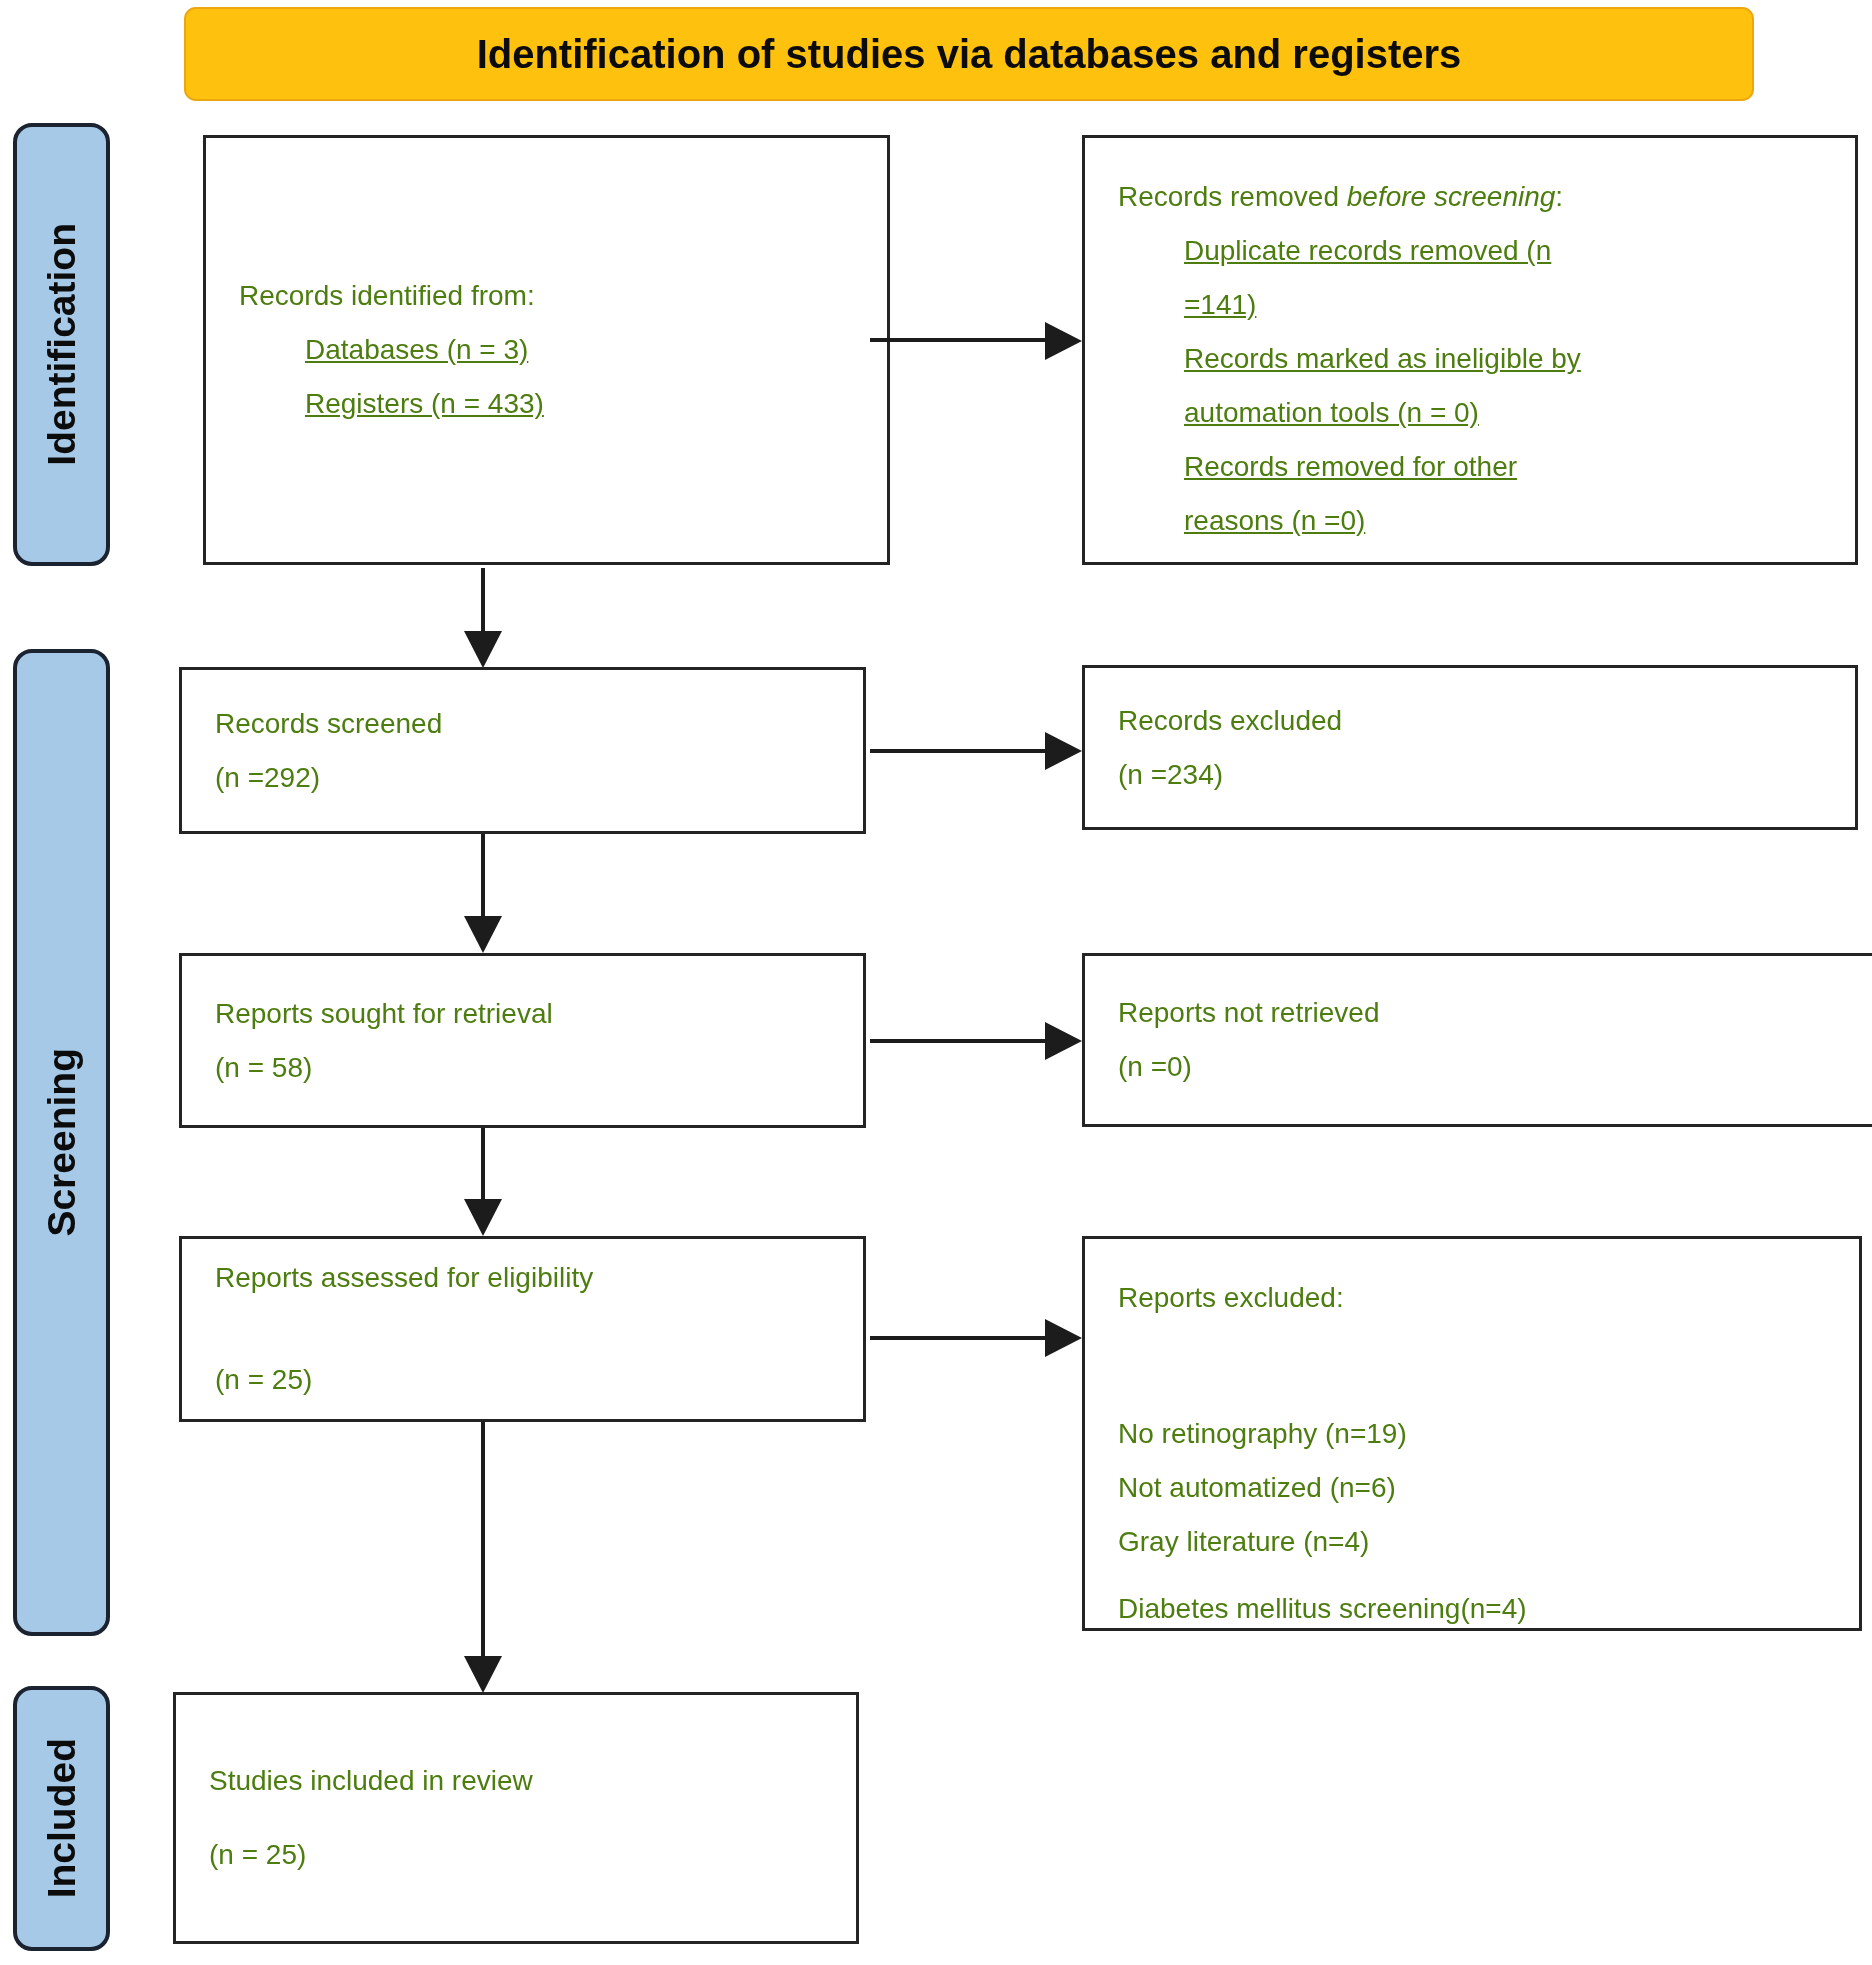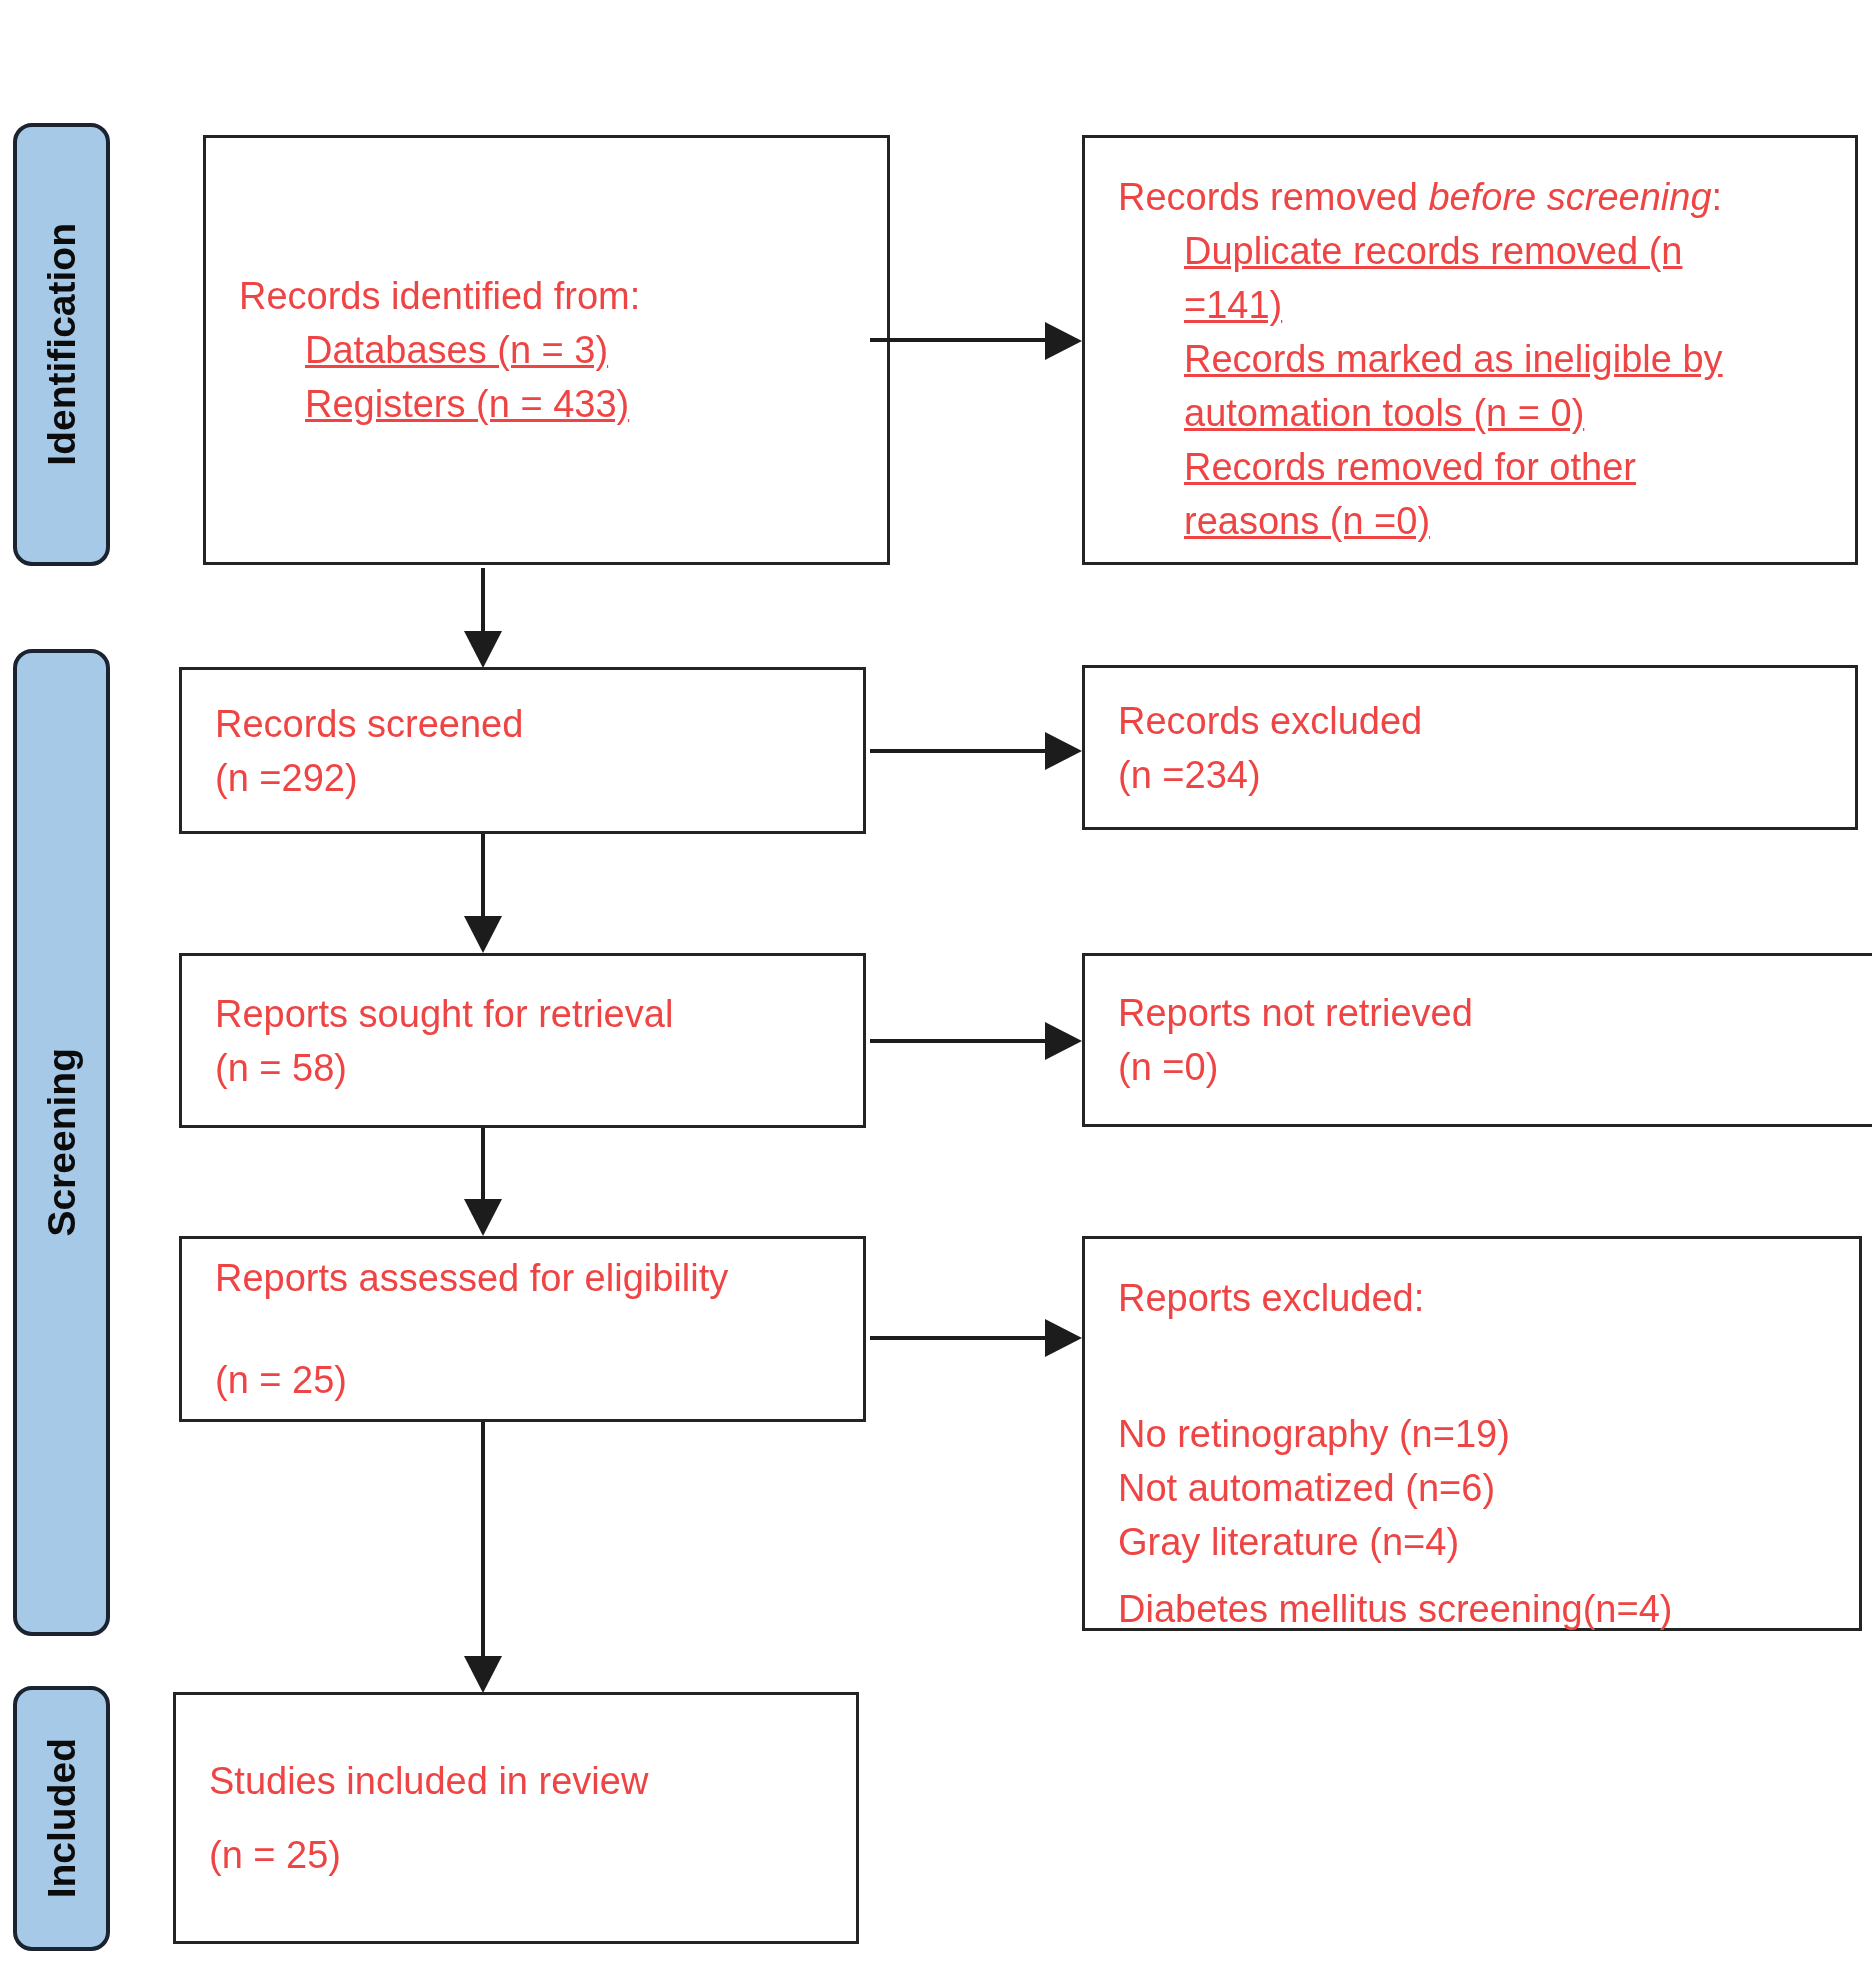--- a/index.html
+++ b/index.html
@@ -49,25 +49,25 @@
   .label-identification { top: 123px; height: 443px; }
   .label-screening      { top: 649px; height: 987px; }
   .label-included       { top: 1686px; height: 265px; }
 
   
   .box {
     position: absolute;
     background: #ffffff;
     border: 3.7px solid #242424;
     box-sizing: border-box;
-    font-size: 38px;
+    font-size: 28px;
     line-height: 54px;
     display: flex; flex-direction: column; justify-content: center;
     padding: 14.6px 18.3px 14.6px 33px;
-    color: #ef4444;
+    color: #4d7c0f;
   }
   .box.top-align { justify-content: flex-start; padding-top: 32px; }
   .indent { padding-left: 66px; text-decoration: underline; }
   .pre { white-space: pre-line; }
   .gap-items { margin-top: 82px; }
   .gap-items .reason-line:last-child { margin-top: 13px; }
 
   .box-records-identified  { left: 179px;  top: 135px;  width: 687px;  height: 430px; margin-left: 24px; }
   .box-records-removed     { left: 1082px; top: 135px;  width: 776px; height: 430px; }
   .box-records-screened    { left: 179px;  top: 667px;  width: 687px;  height: 167px; }
@@ -92,20 +92,23 @@
     border-left: 19px solid transparent;
     border-right: 19px solid transparent;
     border-top: 37px solid #1c1c1c;
   }
 </style>
 </head>
 <body>
 
 <div class="page">
 
+  <div class="banner">
+    <span>Identification of studies via databases and registers</span>
+  </div>
 
   <div class="side-label label-identification">
     <span class="vtext">Identification</span>
   </div>
   <div class="side-label label-screening">
     <span class="vtext">Screening</span>
   </div>
   <div class="side-label label-included">
     <span class="vtext">Included</span>
   </div>

